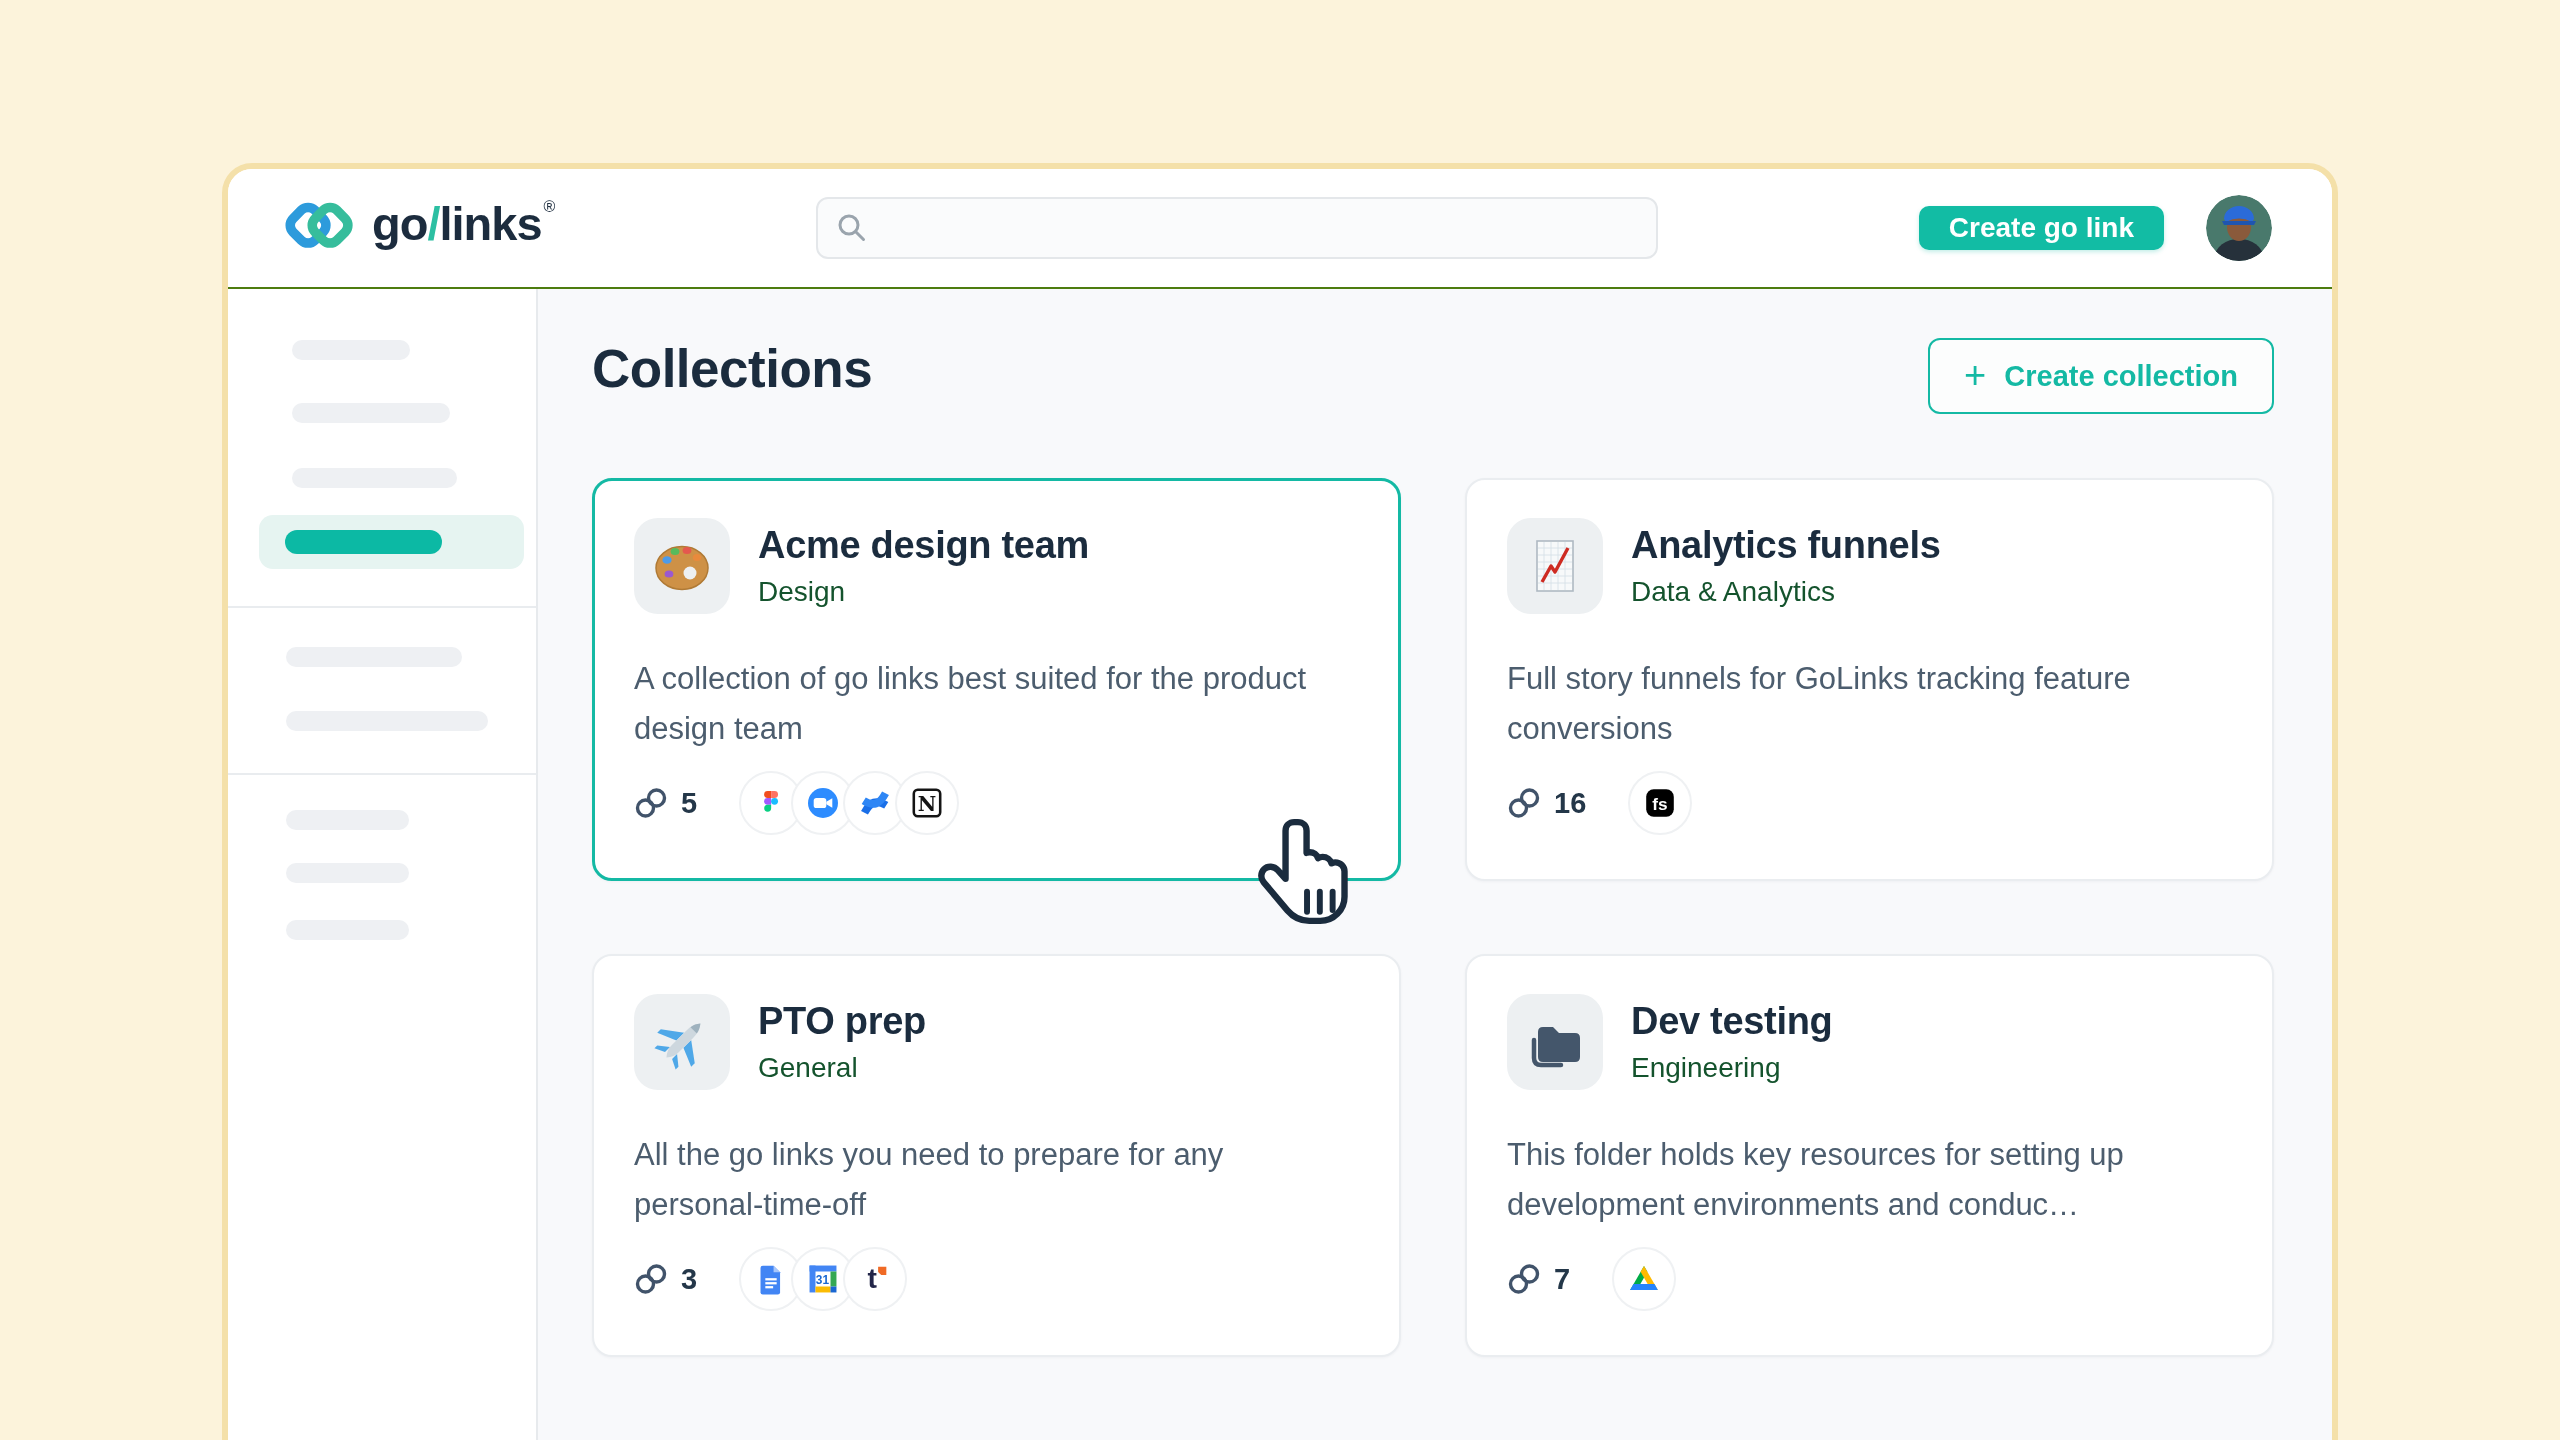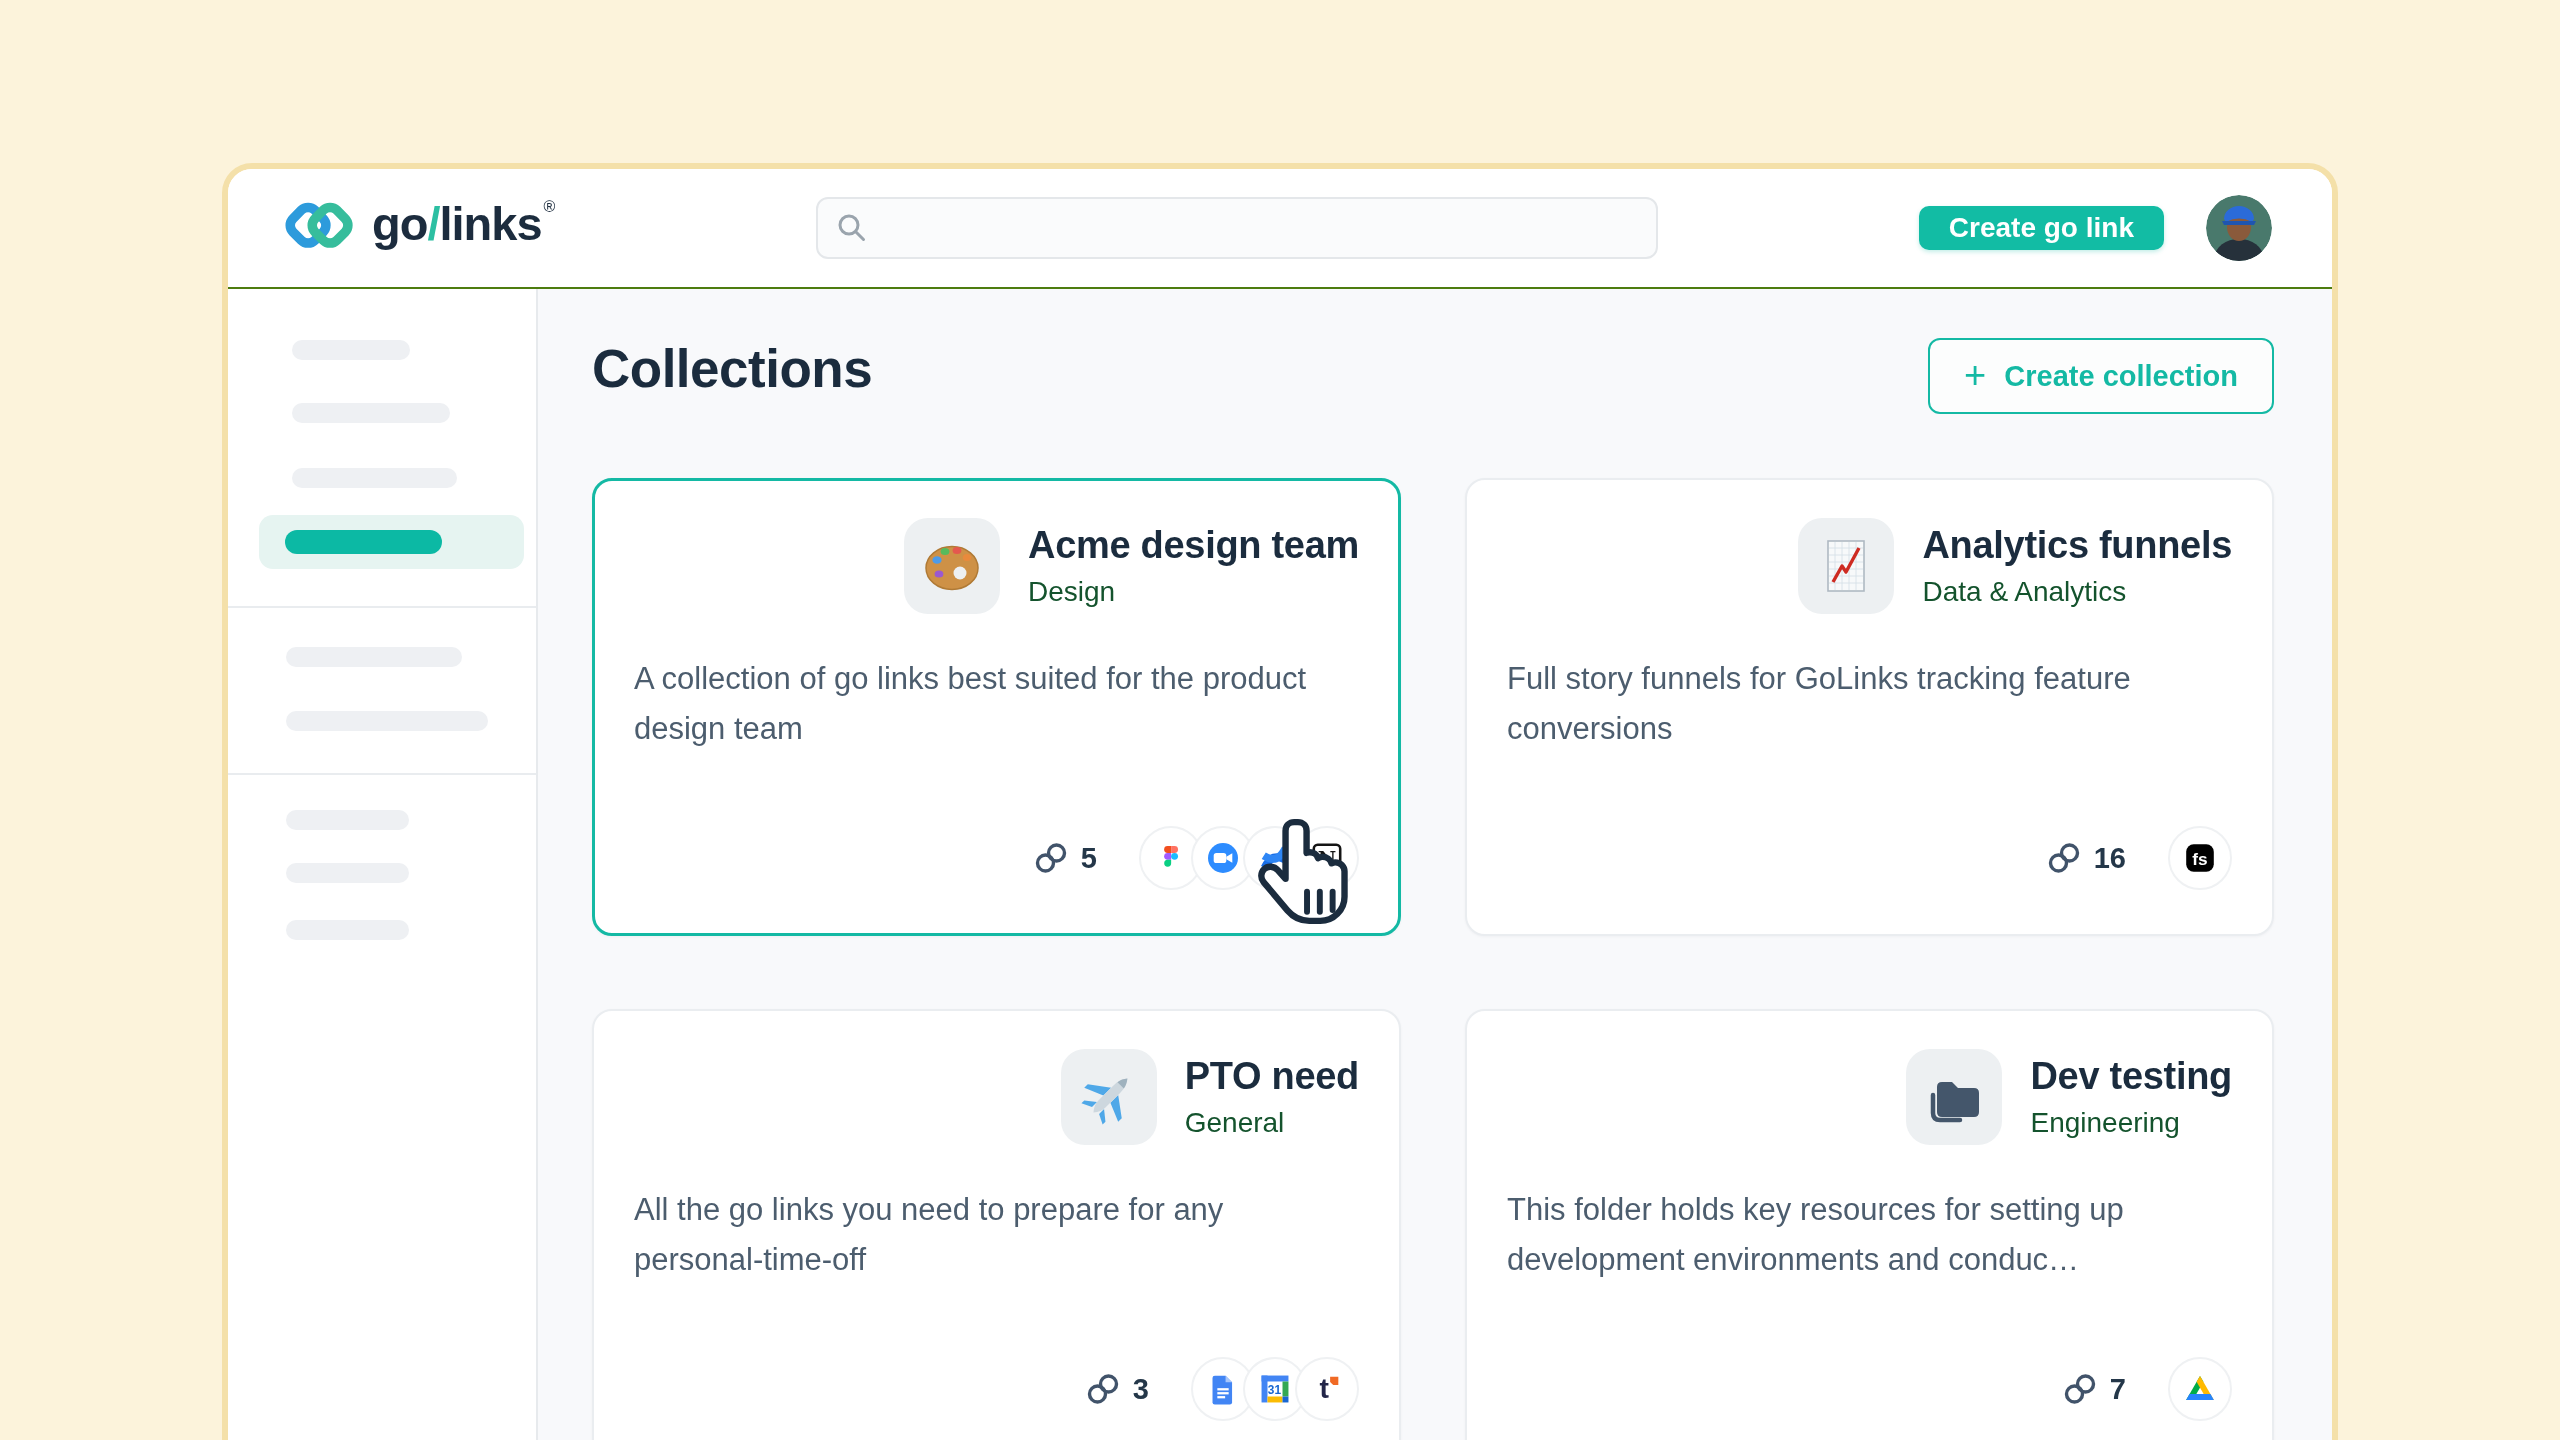--- a/index.html
+++ b/index.html
@@ -47,24 +47,23 @@
   h1{margin:0;font-size:53px;font-weight:700;color:#1B2C3E;letter-spacing:-0.5px;}
   .create-col{
     display:flex;align-items:center;gap:18px;height:76px;padding:0 34px;background:rgba(255,255,255,.6);
     border:2px solid #14B9A4;border-radius:12px;color:#14B9A4;font-size:29px;font-weight:700;
     cursor:pointer;font-family:"Liberation Sans",sans-serif;
   }
   .create-col .plus{font-size:38px;font-weight:400;line-height:0;margin-top:-2px;}
   
   .grid{margin-top:64px;display:grid;grid-template-columns:1fr 1fr;column-gap:64px;row-gap:73px;}
   .card{
-    background:#fff;border:2px solid #EAEDF0;border-radius:20px;padding:38px 40px;height:458px;
+    background:#fff;border:2px solid #EAEDF0;border-radius:20px;padding:38px 40px;height:403px;
     box-sizing:border-box;display:flex;flex-direction:column;cursor:pointer;
     box-shadow:0 1px 3px rgba(20,30,40,.04);
-    align-items:flex-end;
   }
   .card.highlight{border:3px solid #14B9A4;padding:37px 39px;}
   .card-head{display:flex;align-items:center;gap:28px;}
   .tile{width:96px;height:96px;border-radius:24px;background:#EDF0F2;display:flex;align-items:center;justify-content:center;flex:0 0 96px;}
   .card-title{font-size:38px;font-weight:700;color:#1B2C3E;letter-spacing:-0.3px;line-height:1.15;}
   .card-cat{font-size:28px;color:#14532d;margin-top:8px;}
   .card-desc{margin-top:40px;font-size:31px;line-height:1.6;color:#4C5D6E;padding-right:6px;}
   .card-foot{margin-top:auto;display:flex;align-items:center;padding-bottom:6px;}
   .link-count{display:flex;align-items:center;gap:13px;font-size:29px;font-weight:700;color:#243749;}
   .apps{display:flex;margin-left:42px;}
@@ -264,21 +263,21 @@
                   <path d="M25 22 L6 36 L6 41 L25 33 Z" fill="#4FA8E8"></path>
                   <path d="M35 22 L54 36 L54 41 L35 33 Z" fill="#4FA8E8"></path>
                   <path d="M25 42 L15 50 L15 54 L25 49 Z" fill="#4FA8E8"></path>
                   <path d="M35 42 L45 50 L45 54 L35 49 Z" fill="#4FA8E8"></path>
                   <path d="M30 4 C33.5 8.5 35 13 35 19 V40 C35 44 33.5 48 30 52 C26.5 48 25 44 25 40 V19 C25 13 26.5 8.5 30 4 Z" fill="#CDD7DE"></path>
                   <path d="M30 4 C32.5 7 34 10 34.5 13.5 H25.5 C26 10 27.5 7 30 4 Z" fill="#9FB2BE"></path>
                 </g>
               </svg>
             </div>
             <div>
-              <div class="card-title">PTO need</div>
+              <div class="card-title">PTO prep</div>
               <div class="card-cat">General</div>
             </div>
           </div>
           <div class="card-desc">All the go links you need to prepare for any personal-time-off</div>
           <div class="card-foot">
             <div class="link-count">
               <svg width="34" height="34" viewBox="0 0 34 34">
                 <circle cx="11.5" cy="22" r="8" fill="none" stroke="#41536A" stroke-width="3.4"></circle>
                 <circle cx="22.5" cy="12" r="8" fill="none" stroke="#41536A" stroke-width="3.4"></circle>
               </svg>

